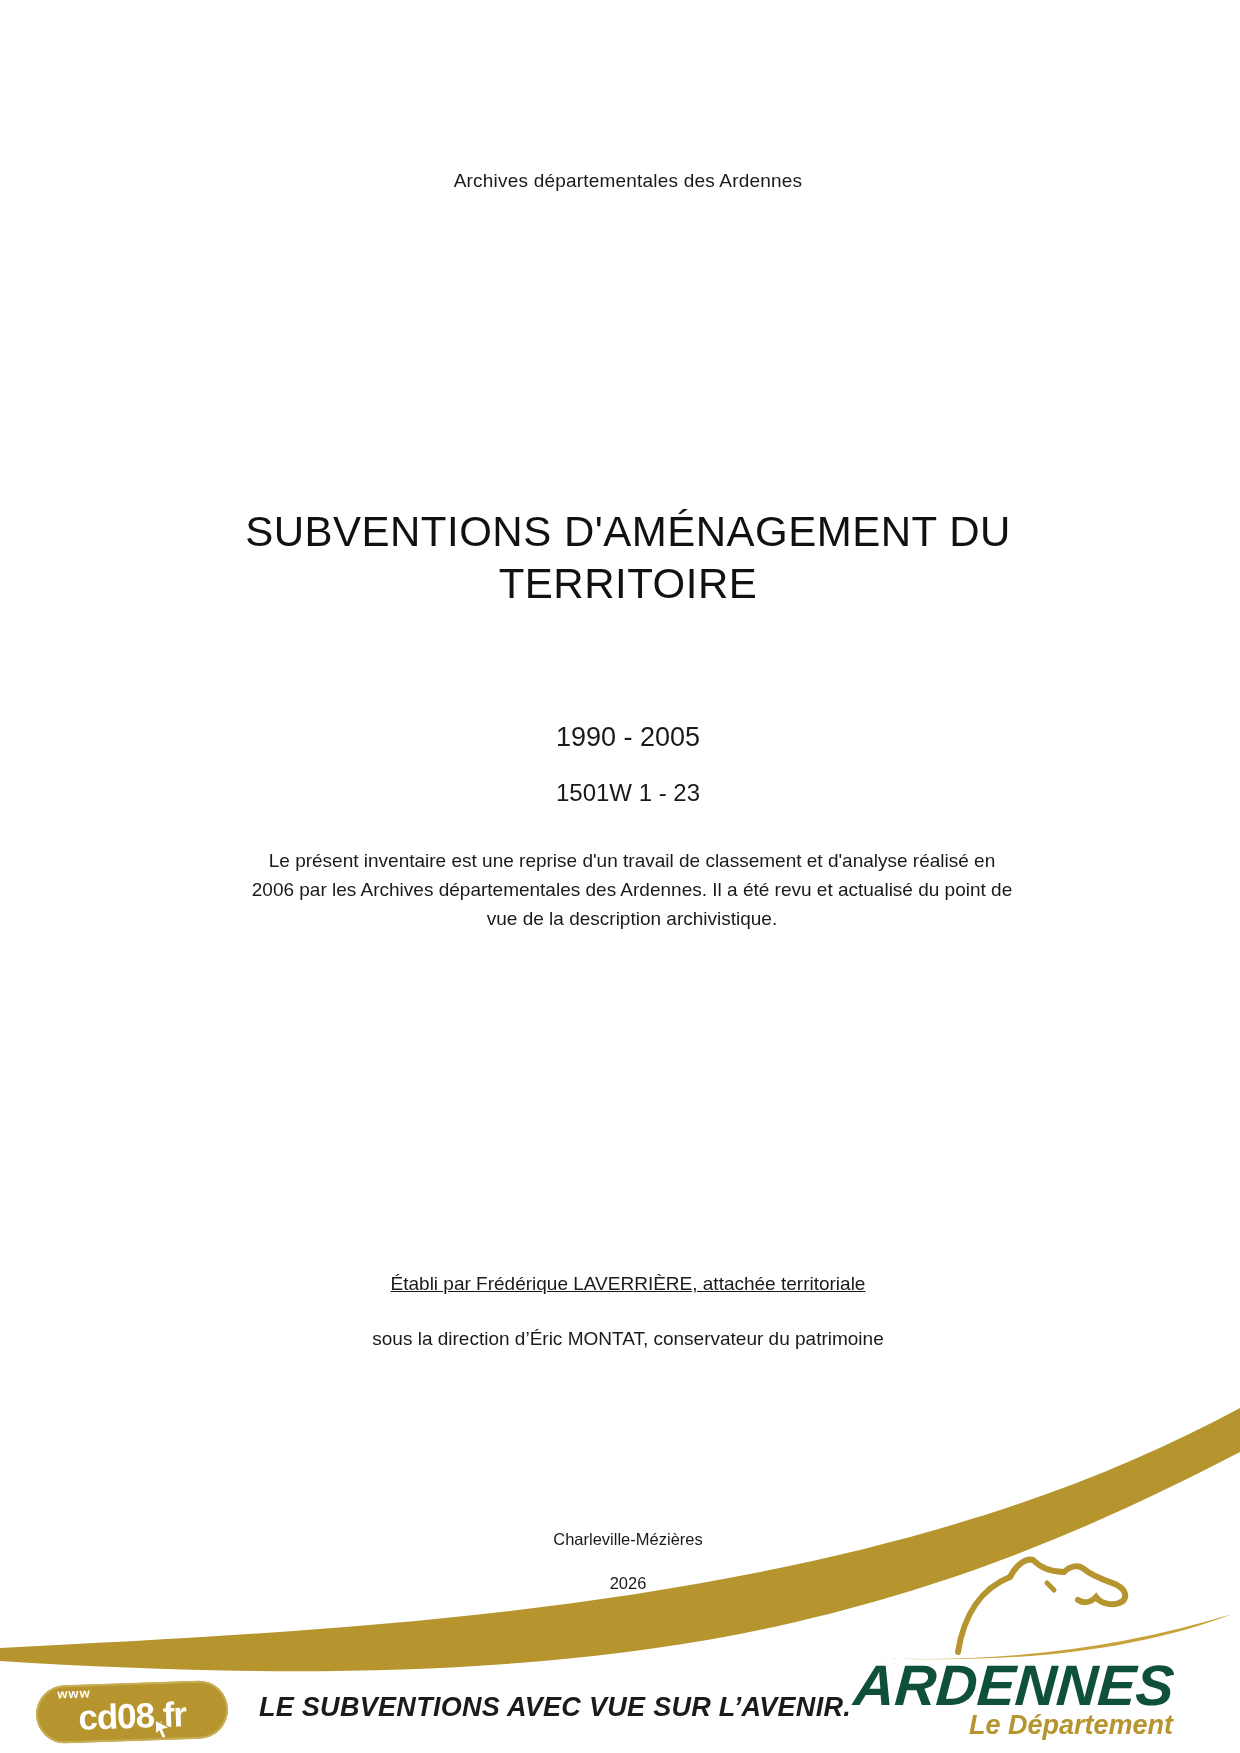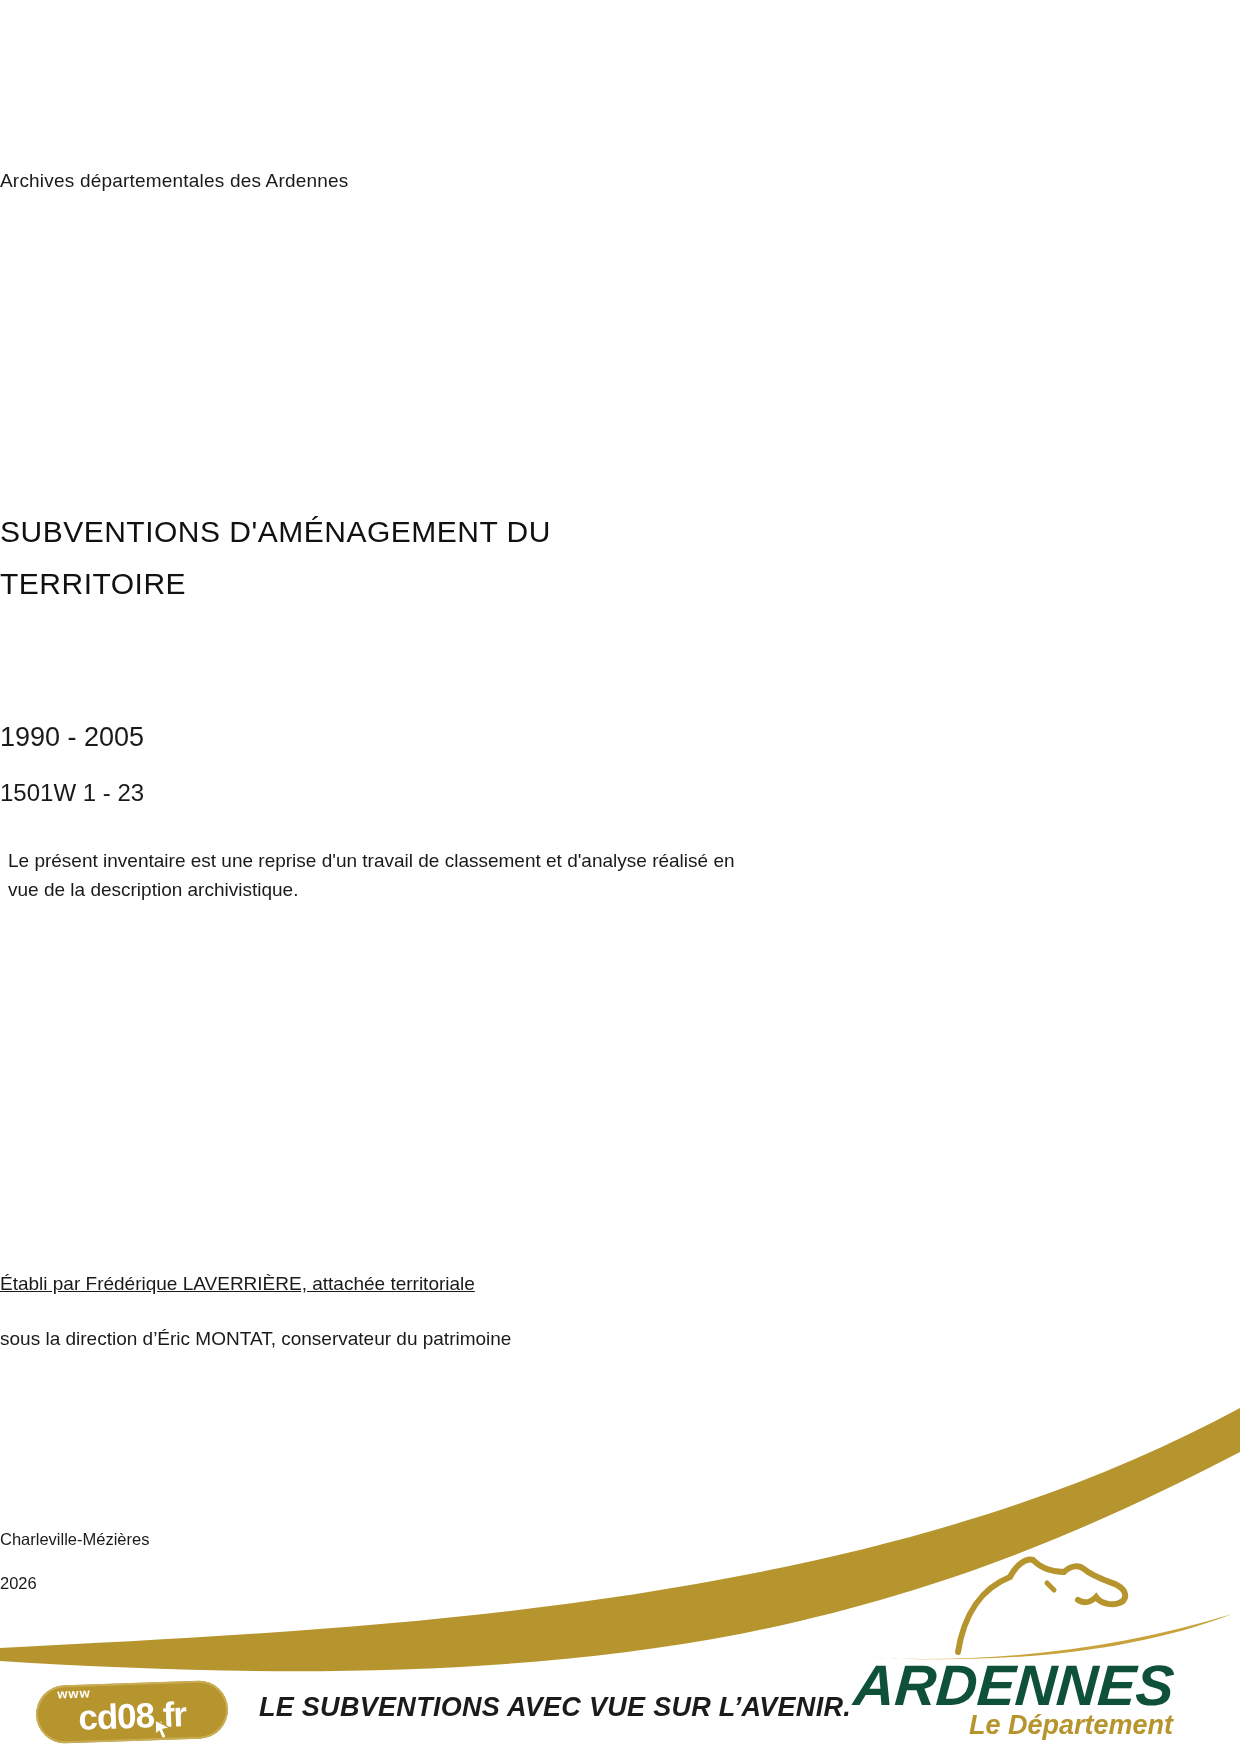--- a/index.html
+++ b/index.html
@@ -6,24 +6,24 @@
   .page {
     position:relative;
     width:1240px; height:1753px;
     margin:0 auto;
     background:#ffffff;
     font-family:"Liberation Sans", sans-serif;
     color:#1a1a1a;
     overflow:hidden;
   }
   .abs { position:absolute; }
-  .center { left:0; right:0; }
+  .center { left:16px; right:0; text-align:center; }
 
   .institution { top:170px; font-size:19px; letter-spacing:0.2px; }
-  .title { top:506px; font-size:30px; line-height:52px; letter-spacing:0.5px; color:#111; }
+  .title { top:506px; font-size:42px; line-height:52px; letter-spacing:0.5px; color:#111; }
   .date-range { top:722px; font-size:27px; }
   .reference  { top:779px; font-size:24px; }
   .description { top:846px; font-size:19px; line-height:29px;padding-left:8px; }
   .author-line    { top:1273px; font-size:19px;text-decoration:underline; }
   .direction-line { top:1328px; font-size:19px; }
   .place { top:1530px; font-size:16.5px; }
   .year  { top:1574px; font-size:16.5px; }
 
   .swoosh-svg { top:0; left:0; width:1240px; height:1753px; pointer-events:none; }
 
@@ -81,20 +81,21 @@
     <div>SUBVENTIONS D'AMÉNAGEMENT DU</div>
     <div>TERRITOIRE</div>
   </div>
 
   <div class="abs center date-range">1990 - 2005</div>
 
   <div class="abs center reference">1501W 1 - 23</div>
 
   <div class="abs center description">
     <div>Le présent inventaire est une reprise d'un travail de classement et d'analyse réalisé en</div>
+    <div>2006 par les Archives départementales des Ardennes. Il a été revu et actualisé du point de</div>
     <div>vue de la description archivistique.</div>
   </div>
 
   <div class="abs center author-line">Établi par Frédérique LAVERRIÈRE, attachée territoriale</div>
 
   <div class="abs center direction-line">sous la direction d’Éric MONTAT, conservateur du patrimoine</div>
 
   <div class="abs center place">Charleville-Mézières</div>
 
   <div class="abs center year">2026</div>

